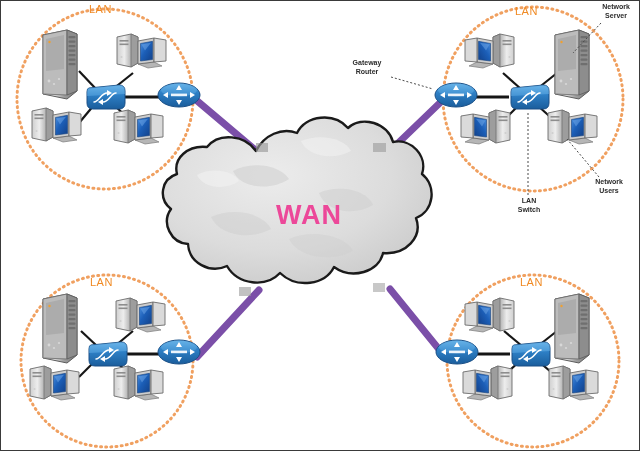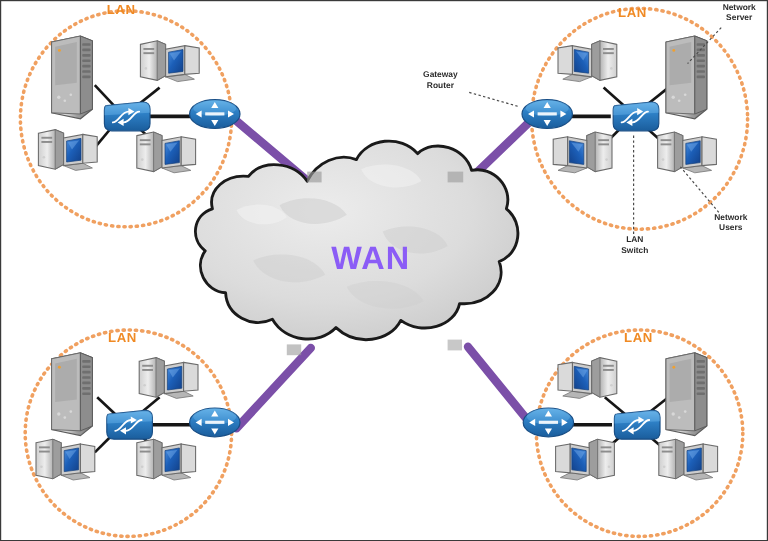--- a/index.html
+++ b/index.html
@@ -11,31 +11,31 @@
     background:#ffffff;
     border:1px solid #3a3a3a;
     box-sizing:border-box;
     overflow:hidden;
   }
   #svgroot{position:absolute;left:0;top:0;width:640px;height:451px;}
   .lan-label{
     position:absolute;
     font-family:"Liberation Sans", sans-serif;
     font-size:11px;
-    font-weight:bold;
+    font-weight:normal;
     color:#F08A24;
     letter-spacing:0.5px;
     white-space:nowrap;
   }
   .wan-label{
     position:absolute;
     font-family:"Liberation Sans", sans-serif;
     font-size:27px;
     font-weight:bold;
-    color:#8b5cf6;
+    color:#ec4899;
     letter-spacing:1px;
     white-space:nowrap;
   }
   .anno{
     position:absolute;
     font-family:"Liberation Sans", sans-serif;
     font-size:7px;
     font-weight:bold;
     color:#2b2b2b;
     line-height:8.5px;

